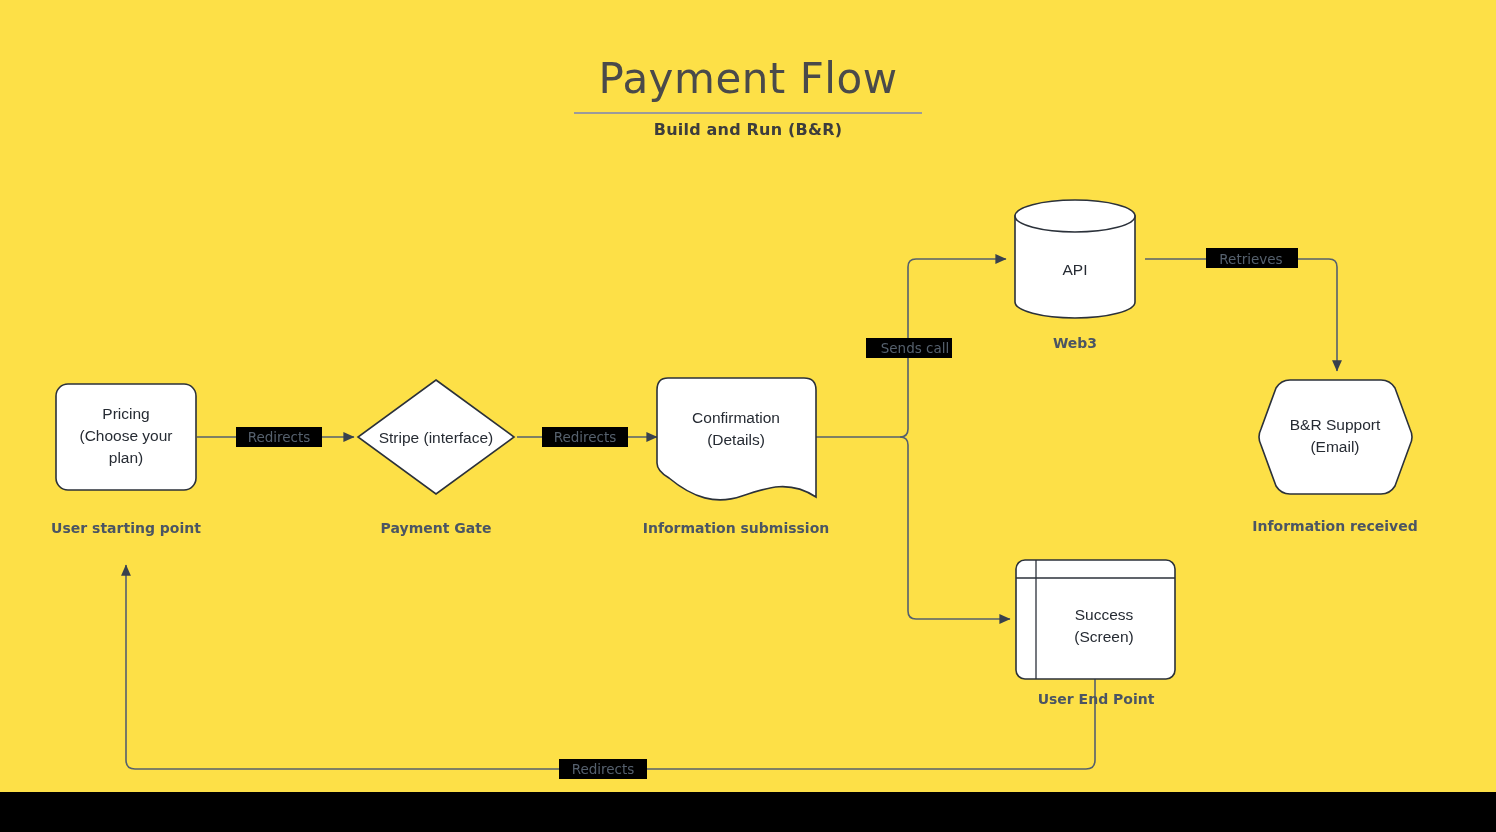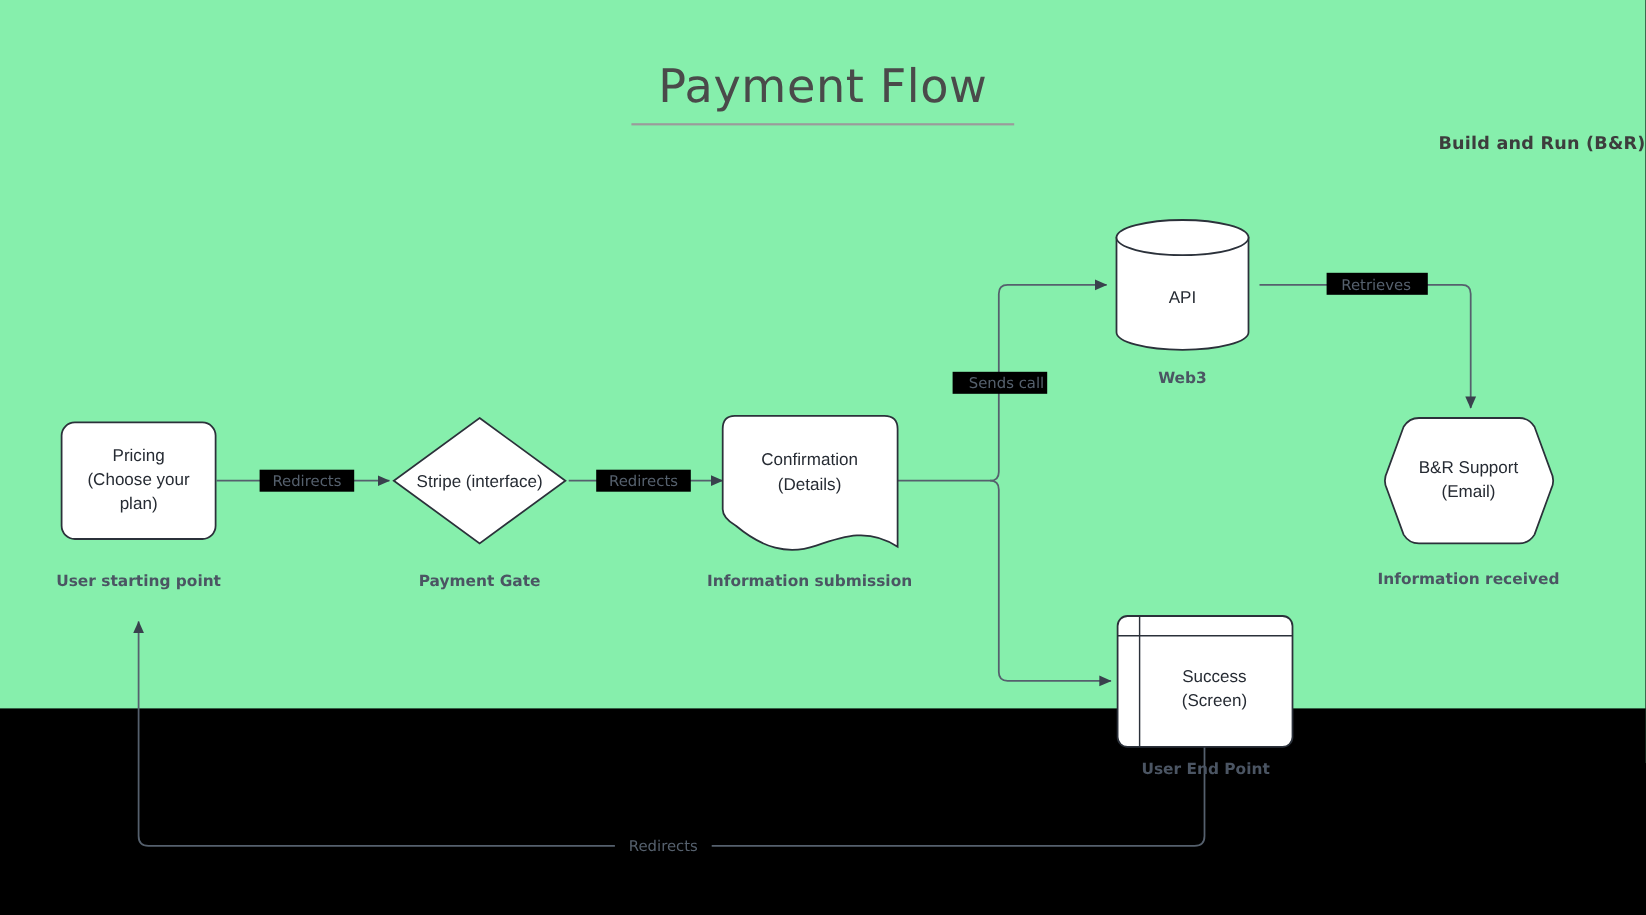--- a/index.html
+++ b/index.html
@@ -6,22 +6,22 @@
   html, body {
     margin: 0; padding: 0;
     background: #000000;
     width: 1496px; height: 832px;
     overflow: hidden;
     font-family: "Liberation Sans", sans-serif;
   }
   #canvas {
     position: relative;
     width: 1496px;
-    height: 644px;
-    background: #86efac;
+    height: 792px;
+    background: #fde047;
   }
   
   #header {
     position: absolute;
     left: 0; top: 58px;
     width: 1496px;
     text-align: center;
   }
   #doc-title {
     font-family: "DejaVu Sans", sans-serif;
@@ -39,21 +39,20 @@
     background: #9b9b9b;
     margin: 6px auto 0 auto;
   }
   #doc-subtitle {
     font-family: "DejaVu Sans", sans-serif;
     font-size: 16px;
     font-weight: 600;
     color: #3d3d3d;
     margin: 6px 0 0 0;
     letter-spacing: 0.2px;
-    text-align: right;
   }
   #doc-url {
     font-family: "DejaVu Sans", sans-serif;
     font-size: 12px;
     font-weight: 600;
     color: #2f3b47;
     margin: 8px 0 0 0;
     text-decoration: underline;
     letter-spacing: 0.2px;
     display: inline-block;

